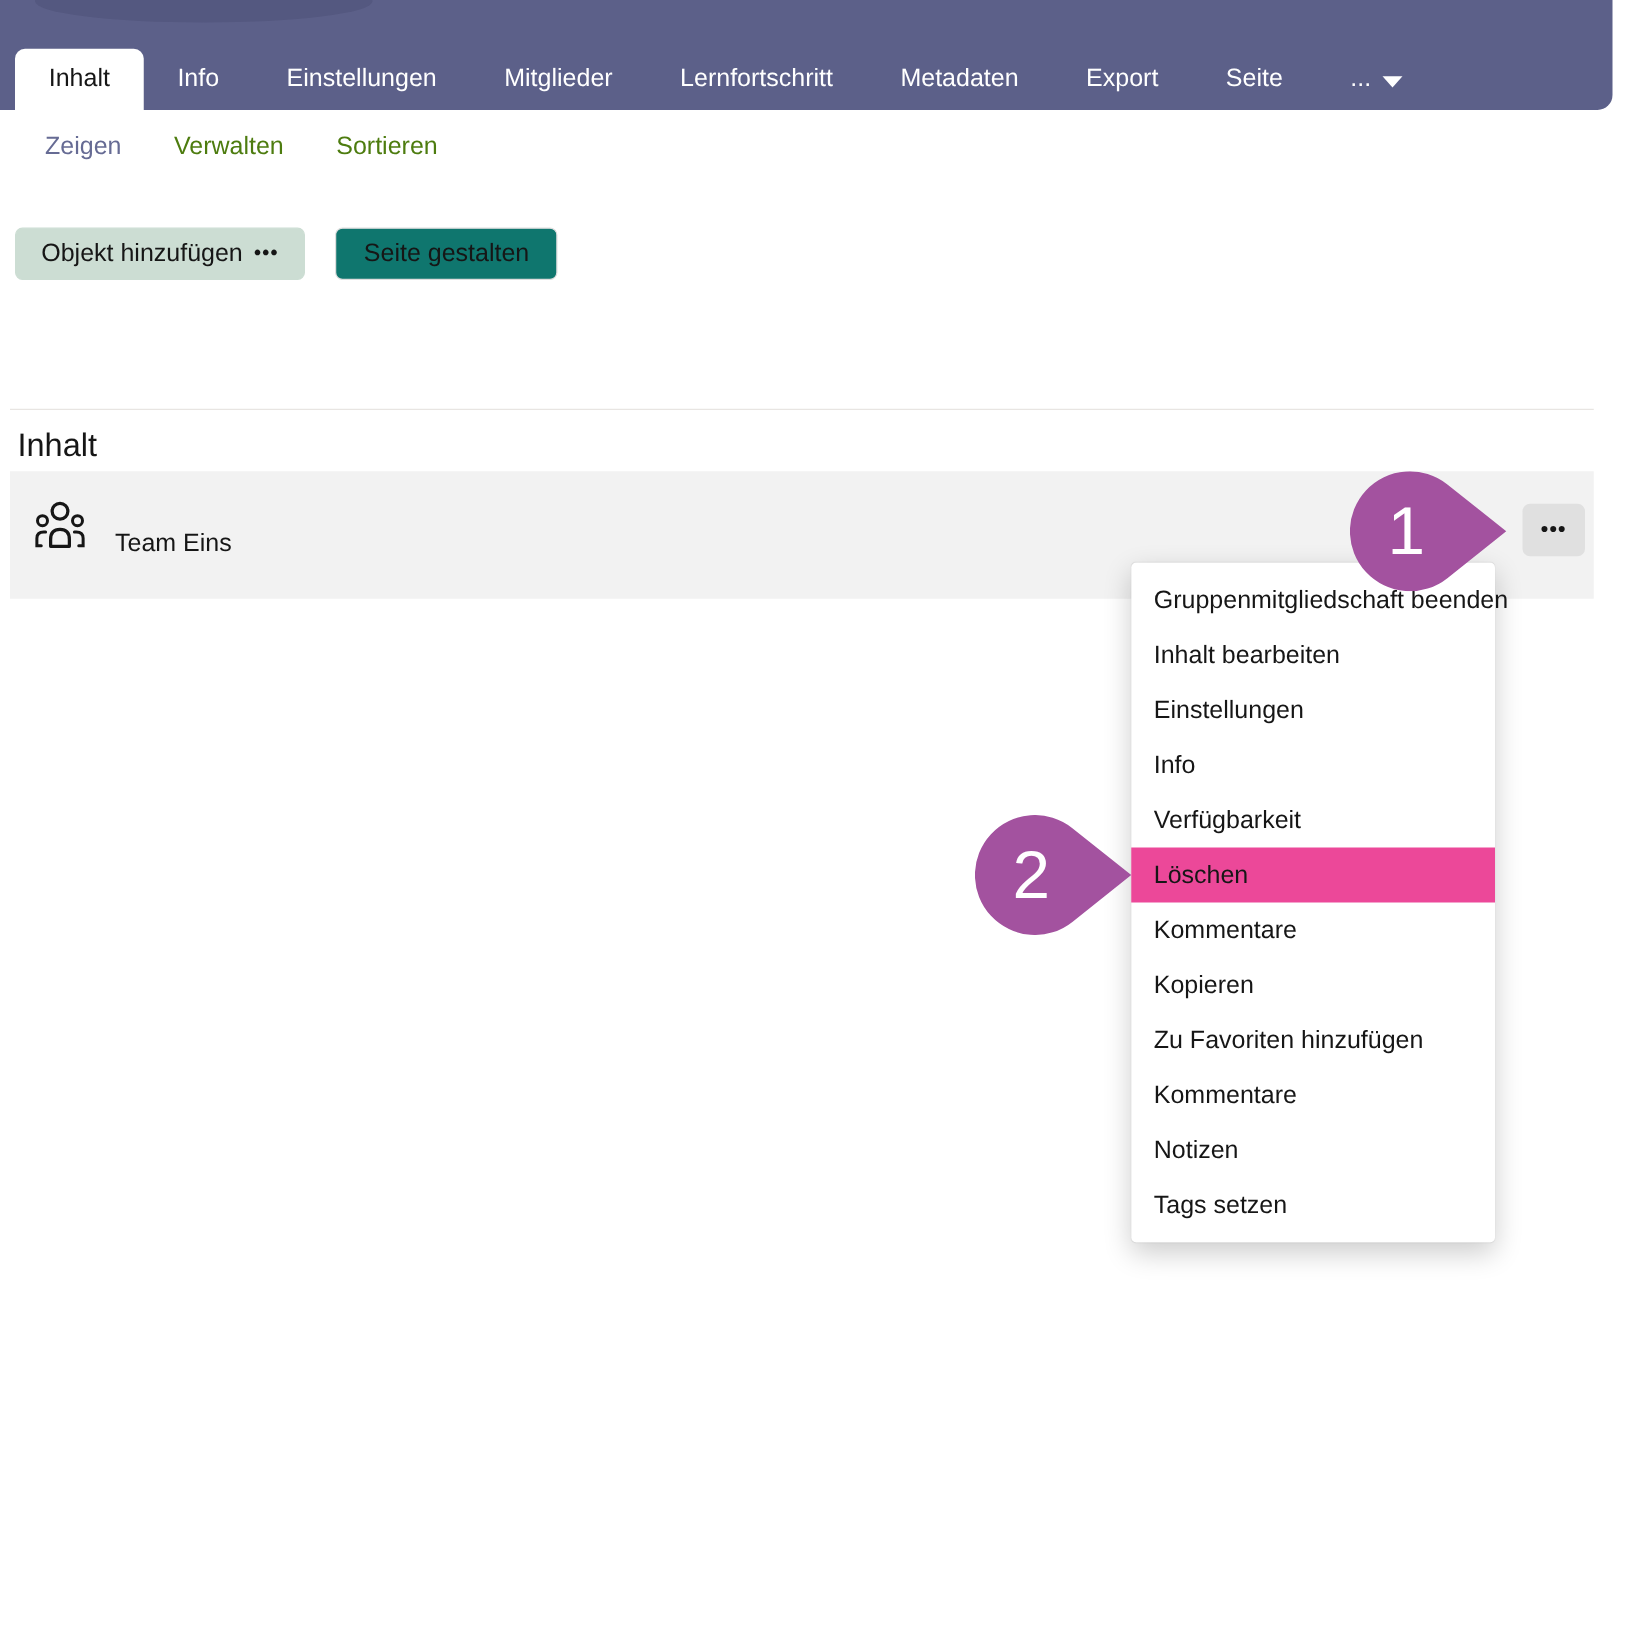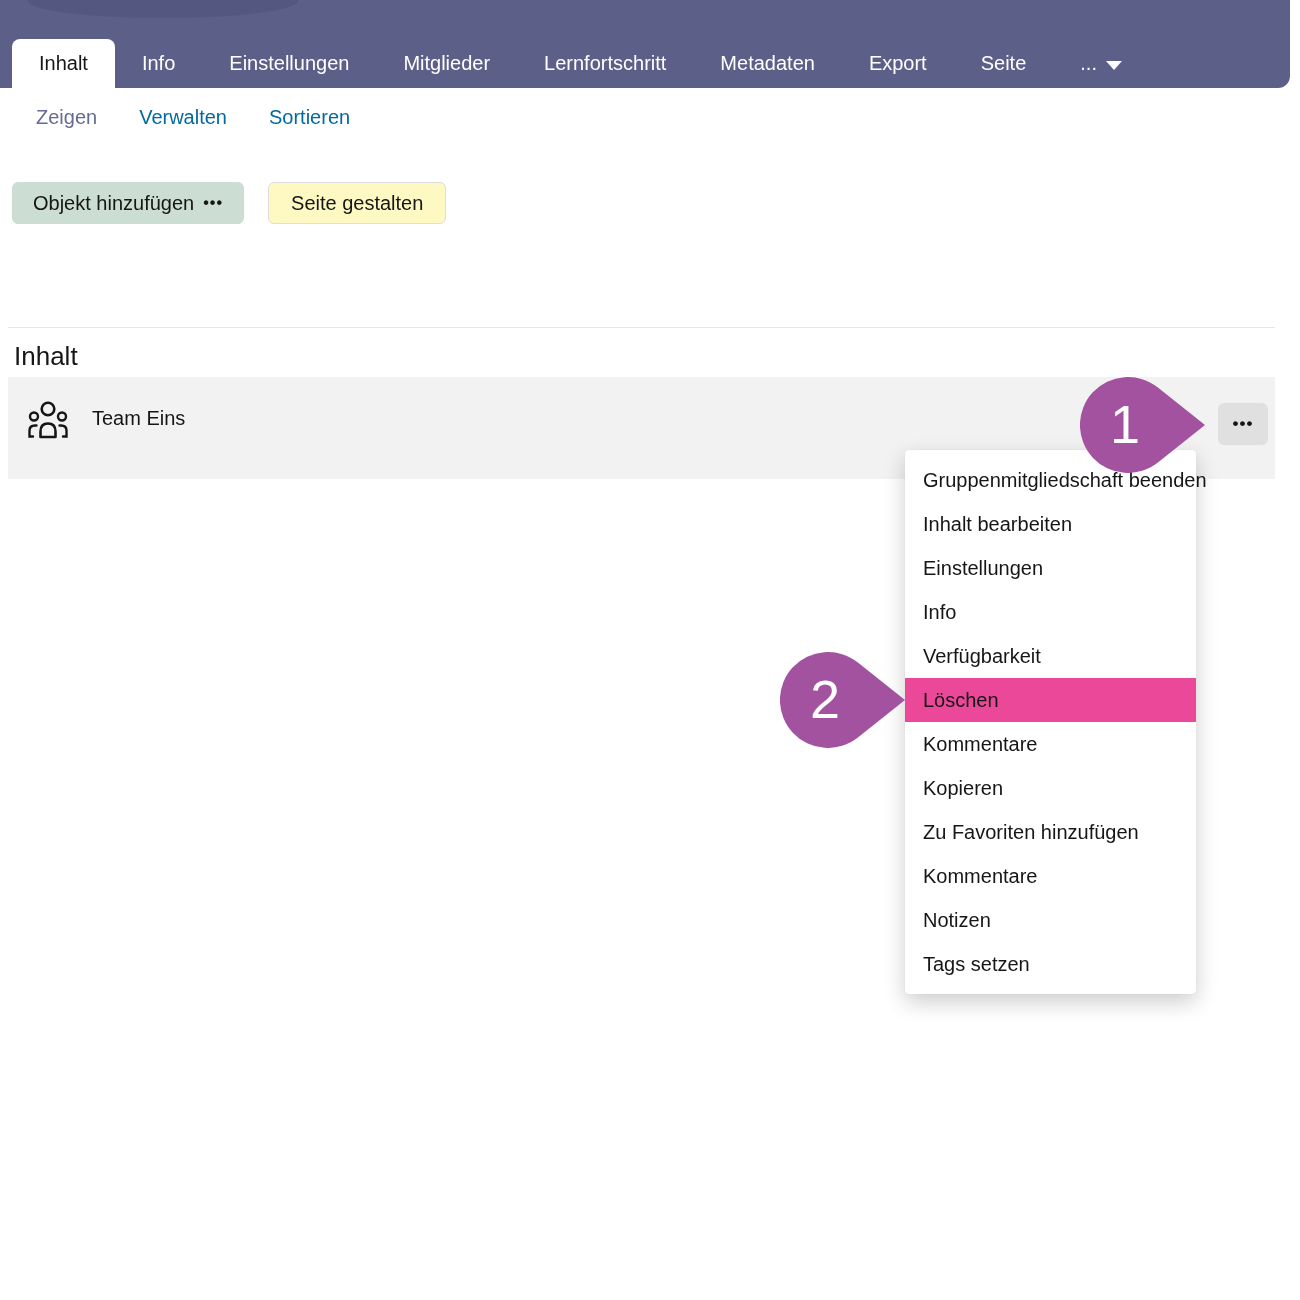--- a/index.html
+++ b/index.html
@@ -30,47 +30,47 @@
   .tab .caret-down{
     width:0;height:0;margin-left:9px;margin-top:3px;
     border-left:8px solid transparent;border-right:8px solid transparent;
     border-top:9px solid #ffffff;
   }
   
   .subnav{
     position:absolute;left:0;top:88px;width:100%;height:58px;
     display:flex;align-items:center;padding-left:36px;box-sizing:border-box;gap:42px;
   }
-  .subnav-item{font-size:20px;color:#0369a1;cursor:pointer;}
+  .subnav-item{font-size:20px;color:#4d7c0f;cursor:pointer;}
   .subnav-item.active{color:#666b94;text-align:right;}
   
   .toolbar{
     position:absolute;left:12px;top:182px;display:flex;gap:24px;align-items:center;
   }
   .btn{
     height:42px;display:inline-flex;align-items:center;
     font-size:20px;border-radius:6px;cursor:pointer;box-sizing:border-box;
   }
   .btn-green{background:#ccddd3;border:1px solid #ccddd3;padding:0 20px;}
   .btn-green .dots{font-weight:700;font-size:16px;margin-left:9px;letter-spacing:1px;}
-  .btn-white{background:#fef9c3;border:1px solid #dedede;padding:16px 22px;}
+  .btn-white{background:#0f766e;border:1px solid #dedede;padding:16px 22px;}
   
   .content{
     position:absolute;left:8px;top:327px;width:1267px;
     border-top:1px solid #e8e5e2;
   }
   .section-title{
     margin:13px 0 5px 6px;font-size:26px;font-weight:400;color:#161616;
   }
   .item-row{
     position:relative;height:102px;background:#f2f2f2;
     display:flex;align-items:flex-start;gap:22px;
     padding:21px 0 0 18px;box-sizing:border-box;
   }
-  .item-title{font-size:20px;margin-top:9px;cursor:pointer;}
+  .item-title{font-size:20px;margin-top:26px;cursor:pointer;}
   .actions-btn{
     position:absolute;right:7px;top:26px;width:50px;height:42px;
     background:#e0e0e0;border-radius:6px;cursor:pointer;
     display:flex;align-items:center;justify-content:center;
     font-size:17px;font-weight:700;letter-spacing:1px;color:#161616;
   }
   
   .dropdown{
     position:absolute;left:905px;top:450px;width:291px;
     background:#ffffff;border-radius:4px;padding:8px 0;

